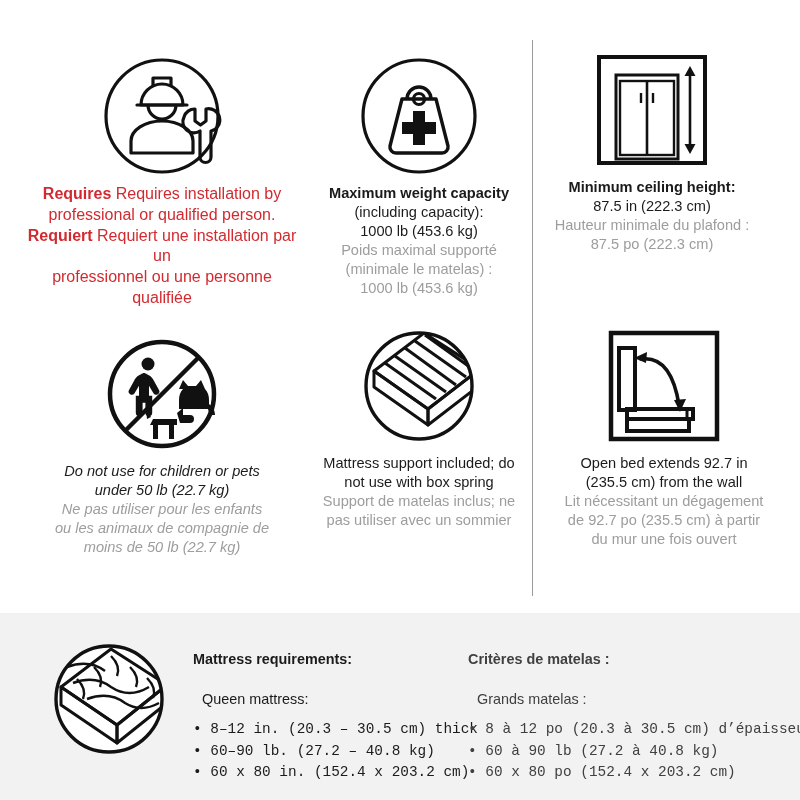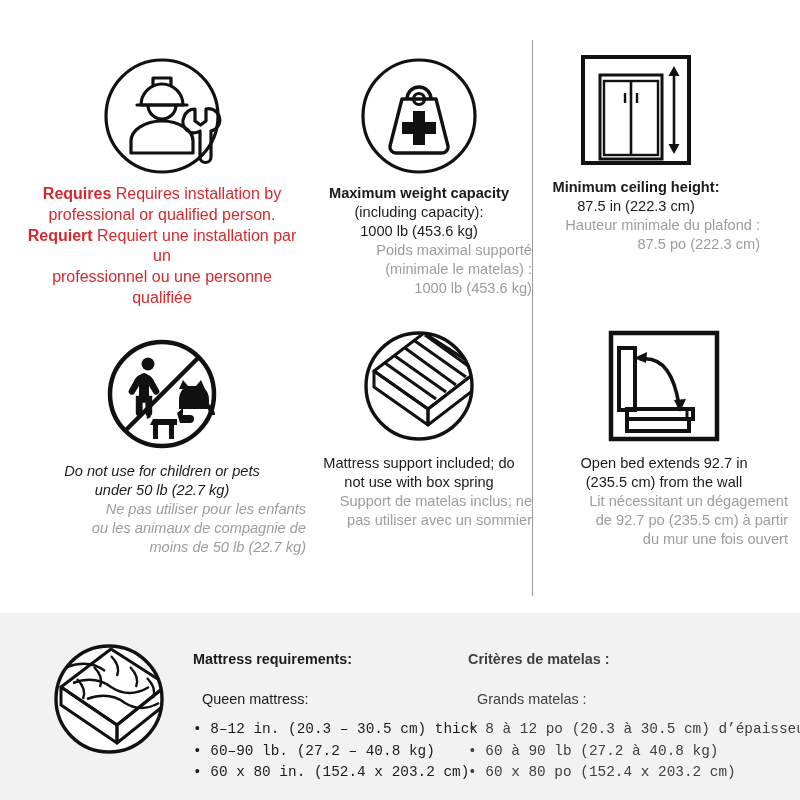--- a/index.html
+++ b/index.html
@@ -61,29 +61,28 @@
   }
 
   .en {
     font-size: 14.6px;
     color: #1b1b1b;
   }
   .en.bold { font-weight: bold; }
   .fr {
     font-size: 14.6px;
     color: #9d9d9d;
-    text-align: right;
   }
   .red   { color: #d22a2f; }
   .red b { font-weight: bold; }
 
   
   .c1 { left: 18px;  top: 52px;  width: 288px; }
   .c2 { left: 306px; top: 52px;  width: 226px; }
-  .c3 { left: 512px; top: 46px;  width: 248px; }
+  .c3 { left: 528px; top: 46px;  width: 248px; }
   
   .c4 { left: 18px;  top: 330px; width: 288px; font-style: italic; }
   .c5 { left: 306px; top: 322px; width: 226px; }
   .c6 { left: 540px; top: 322px; width: 248px; }
 
   
   #mattress-panel {
     position: absolute;
     left: 0;
     top: 613px;

